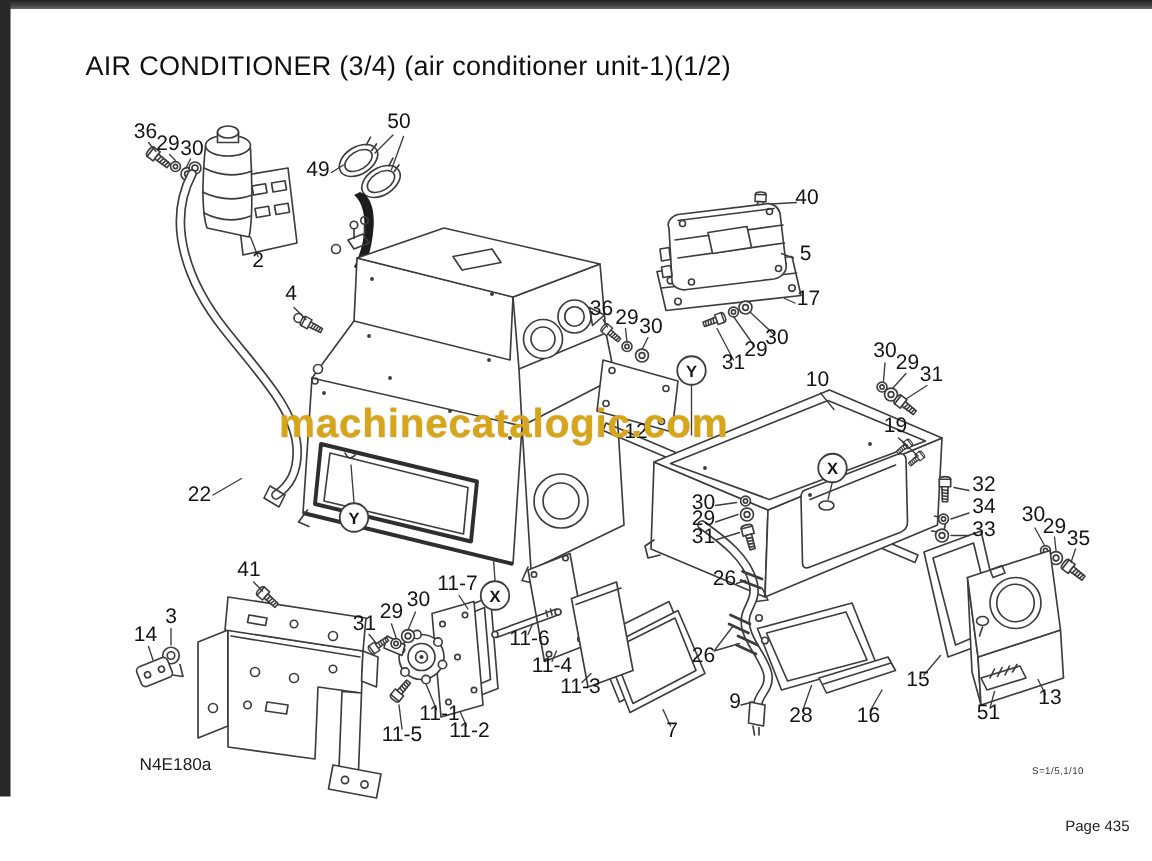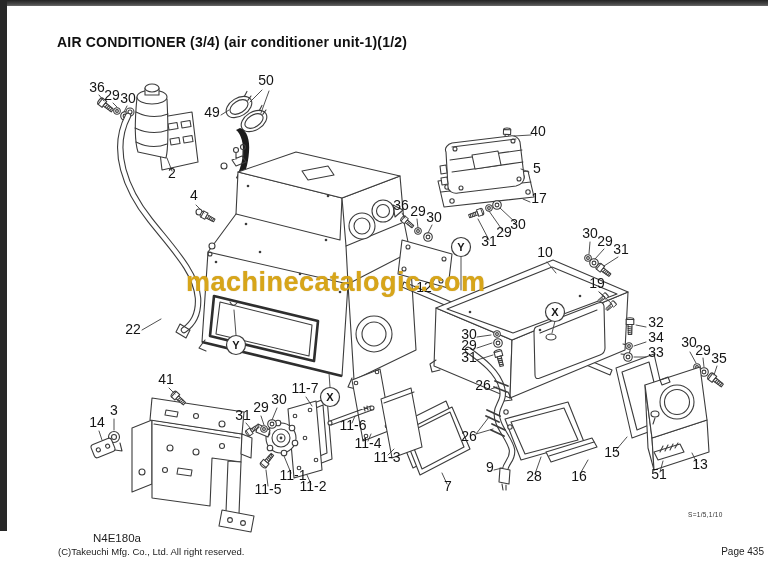--- a/index.html
+++ b/index.html
@@ -1,29 +1,29 @@
 <!DOCTYPE html>
 <html><head>
 <meta charset="utf-8">
 <style>
   html,body{margin:0;padding:0;background:#ffffff;width:768px;height:574px;overflow:hidden;
             font-family:"Liberation Sans",sans-serif;}
   .page{position:absolute;inset:0;background:#fff;}
   .scan-top{position:absolute;left:0;top:0;width:768px;height:6px;
             background:linear-gradient(180deg,#222 0%,#4a4a4a 70%,#6a6a6a 100%);}
   .scan-left{position:absolute;left:0;top:0;width:7px;height:531px;background:#282828;}
-  .title{position:absolute;left:57px;top:34px;font-size:14px;font-weight:bold;color:#101010;
+  .title{position:absolute;left:57px;top:34px;font-size:18px;font-weight:normal;color:#101010;
          letter-spacing:.2px;white-space:nowrap;}
   .watermark{position:absolute;left:186px;top:267px;font-size:27px;font-weight:bold;
              letter-spacing:.5px;z-index:5;white-space:nowrap;
              text-shadow:0 0 1px rgba(150,105,0,.55);text-align:center;}
-  .figcode{position:absolute;left:93px;top:510px;font-size:11.5px;color:#1d1d1d;margin-top:22px;}
+  .figcode{position:absolute;left:93px;top:482px;font-size:11.5px;color:#1d1d1d;margin-top:22px;}
   .scalenote{position:absolute;left:688px;top:511px;font-size:6.5px;color:#333;letter-spacing:.3px;}
   .copyright{position:absolute;left:58px;top:546px;font-size:9.5px;color:#1d1d1d;}
-  .pagenum{position:absolute;right:4px;top:546px;font-size:10px;color:#1d1d1d;text-align:right;}
+  .pagenum{position:absolute;right:15px;top:546px;font-size:10px;color:#1d1d1d;text-align:right;}
   #diagram{position:absolute;left:0;top:0;z-index:2;}
   .ln{fill:none;stroke:#3c3c3c;stroke-width:1.1;stroke-linejoin:round;stroke-linecap:round;}
   .lnw{fill:#fff;stroke:#3c3c3c;stroke-width:1.1;stroke-linejoin:round;stroke-linecap:round;}
   .thk{fill:none;stroke:#2e2e2e;stroke-width:2.6;stroke-linejoin:round;}
   .ld{fill:none;stroke:#3c3c3c;stroke-width:.9;stroke-linecap:round;}
   .dk{fill:#1c1c1c;stroke:none;}
   .rv{fill:#3c3c3c;stroke:none;}
   .hoseO{fill:none;stroke:#3c3c3c;stroke-width:6.5;stroke-linecap:round;}
   .hoseI{fill:none;stroke:#fff;stroke-width:4.3;stroke-linecap:round;}
   .part-label{font-family:"Liberation Sans",sans-serif;font-size:14px;fill:#141414;text-anchor:middle;}
@@ -407,15 +407,14 @@
         <circle cx="461" cy="247" r="9.5" class="refcircle"></circle>
         <text x="461" y="251" class="ref-label">Y</text>
         <circle cx="555" cy="312" r="9.5" class="refcircle"></circle>
         <text x="555" y="316" class="ref-label">X</text>
       </g>
   </svg>
 
   <div class="watermark" style="color: rgb(215, 165, 25);">machinecatalogic.com</div>
   <div class="figcode">N4E180a</div>
   <div class="scalenote">S=1/5,1/10</div>
-  <div class="copyright">(C)Takeuchi Mfg. Co., Ltd. All right reserved.</div>
   <div class="pagenum">Page 435</div>
 </div>
 
 </body></html>

